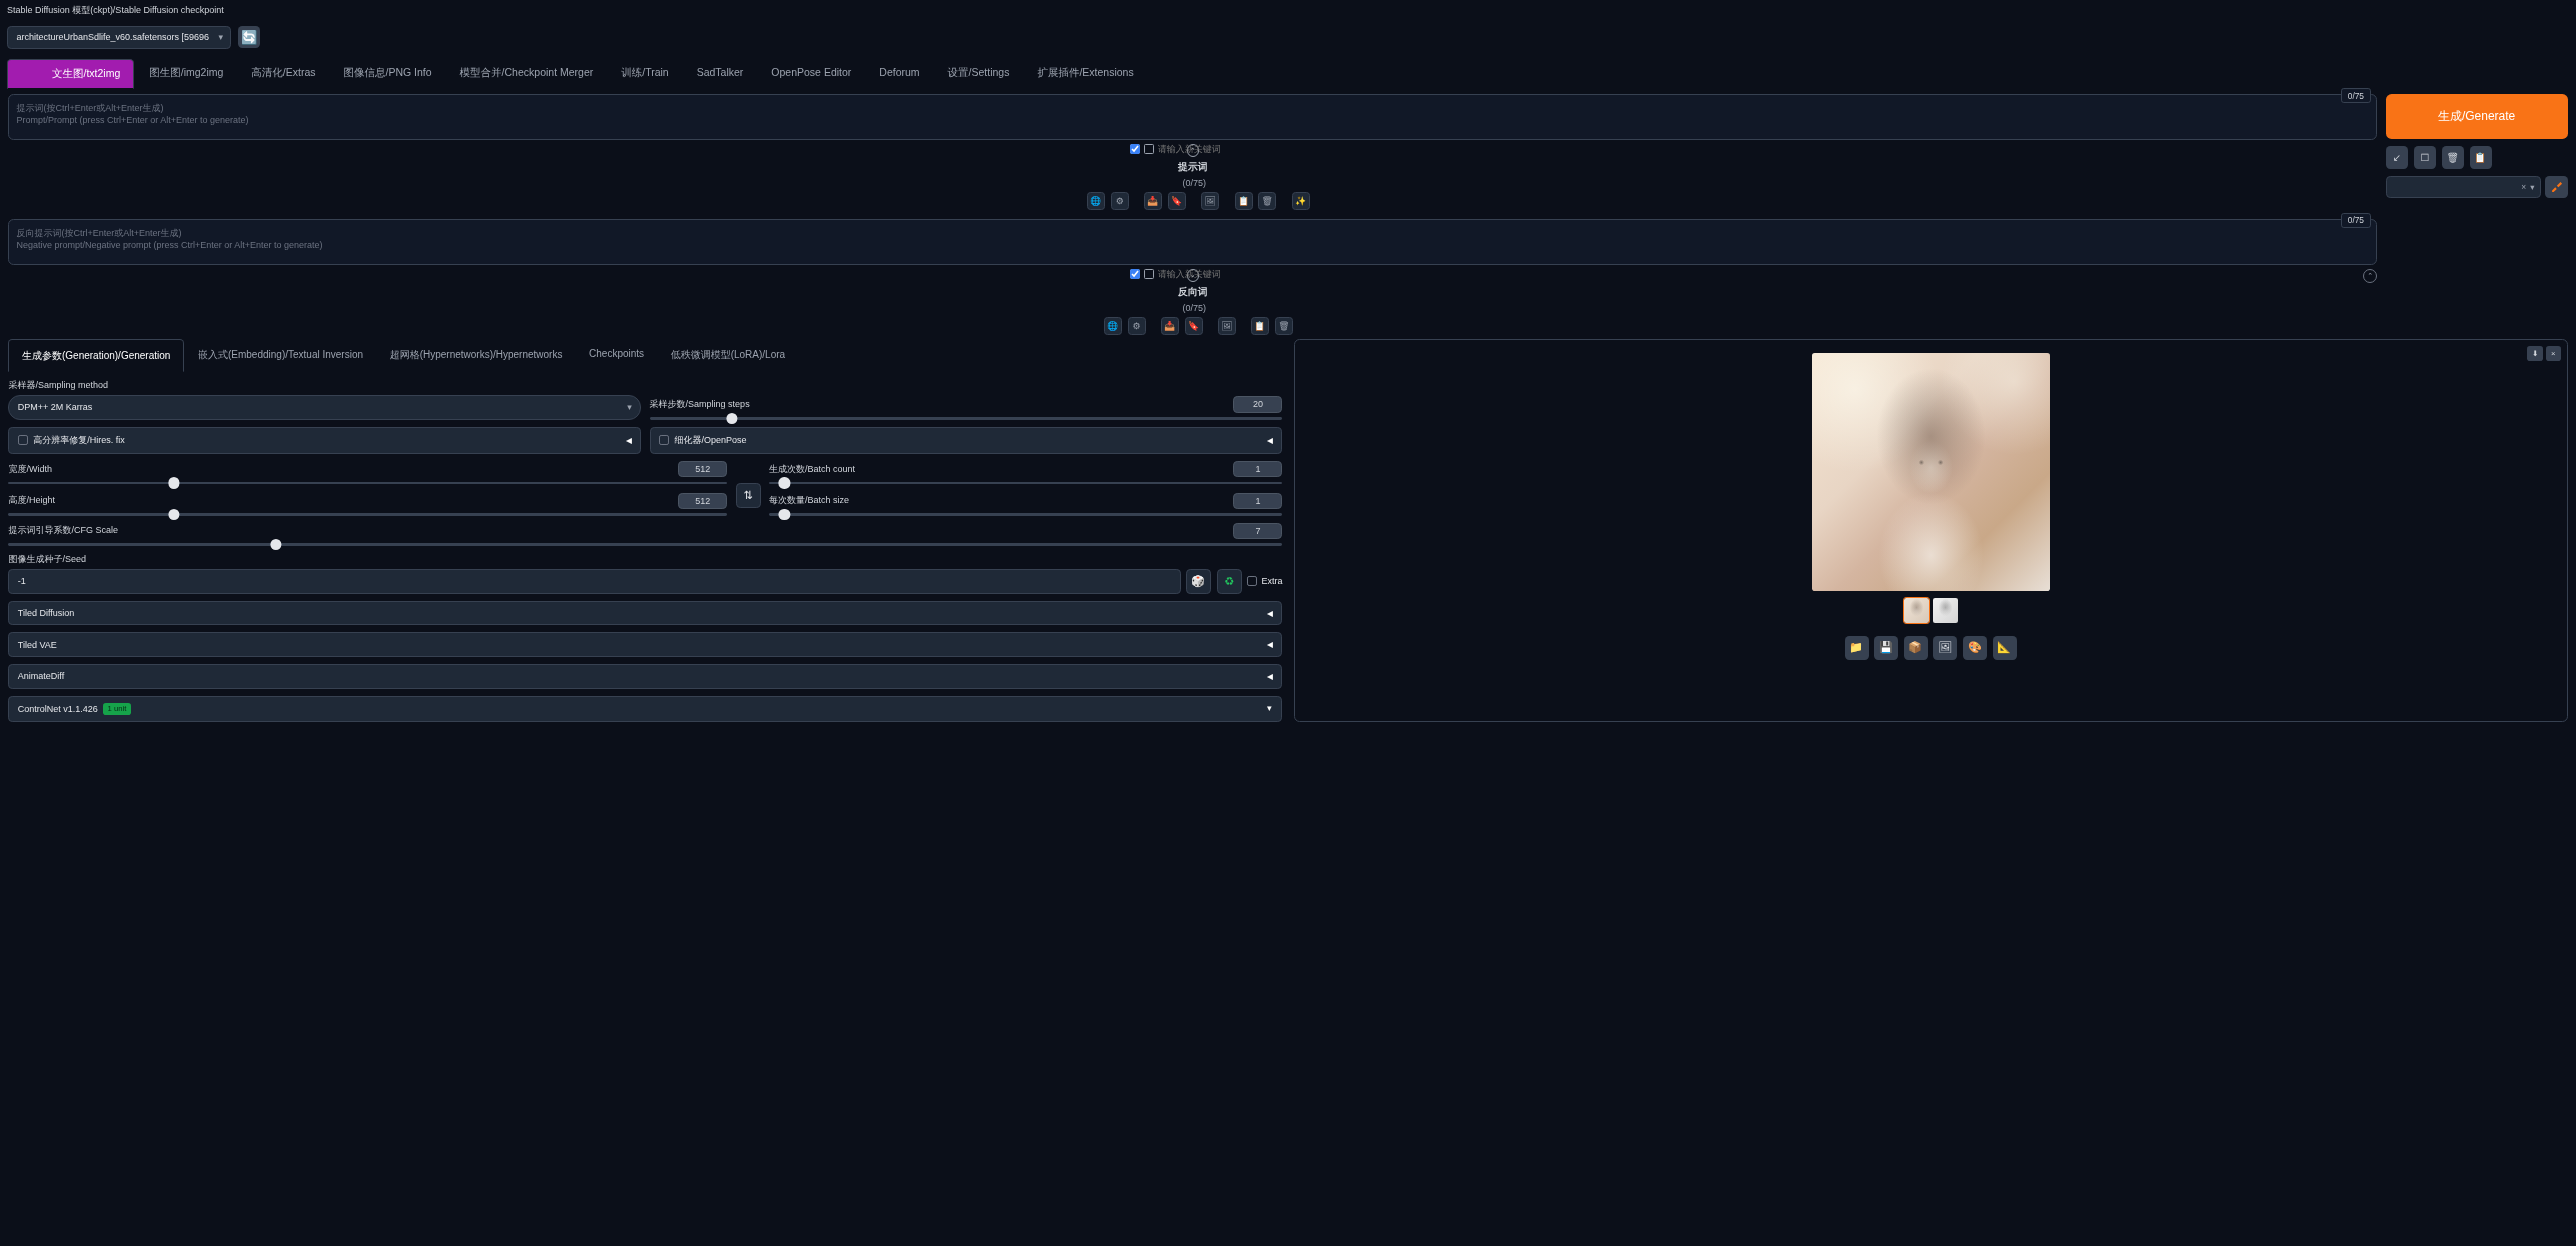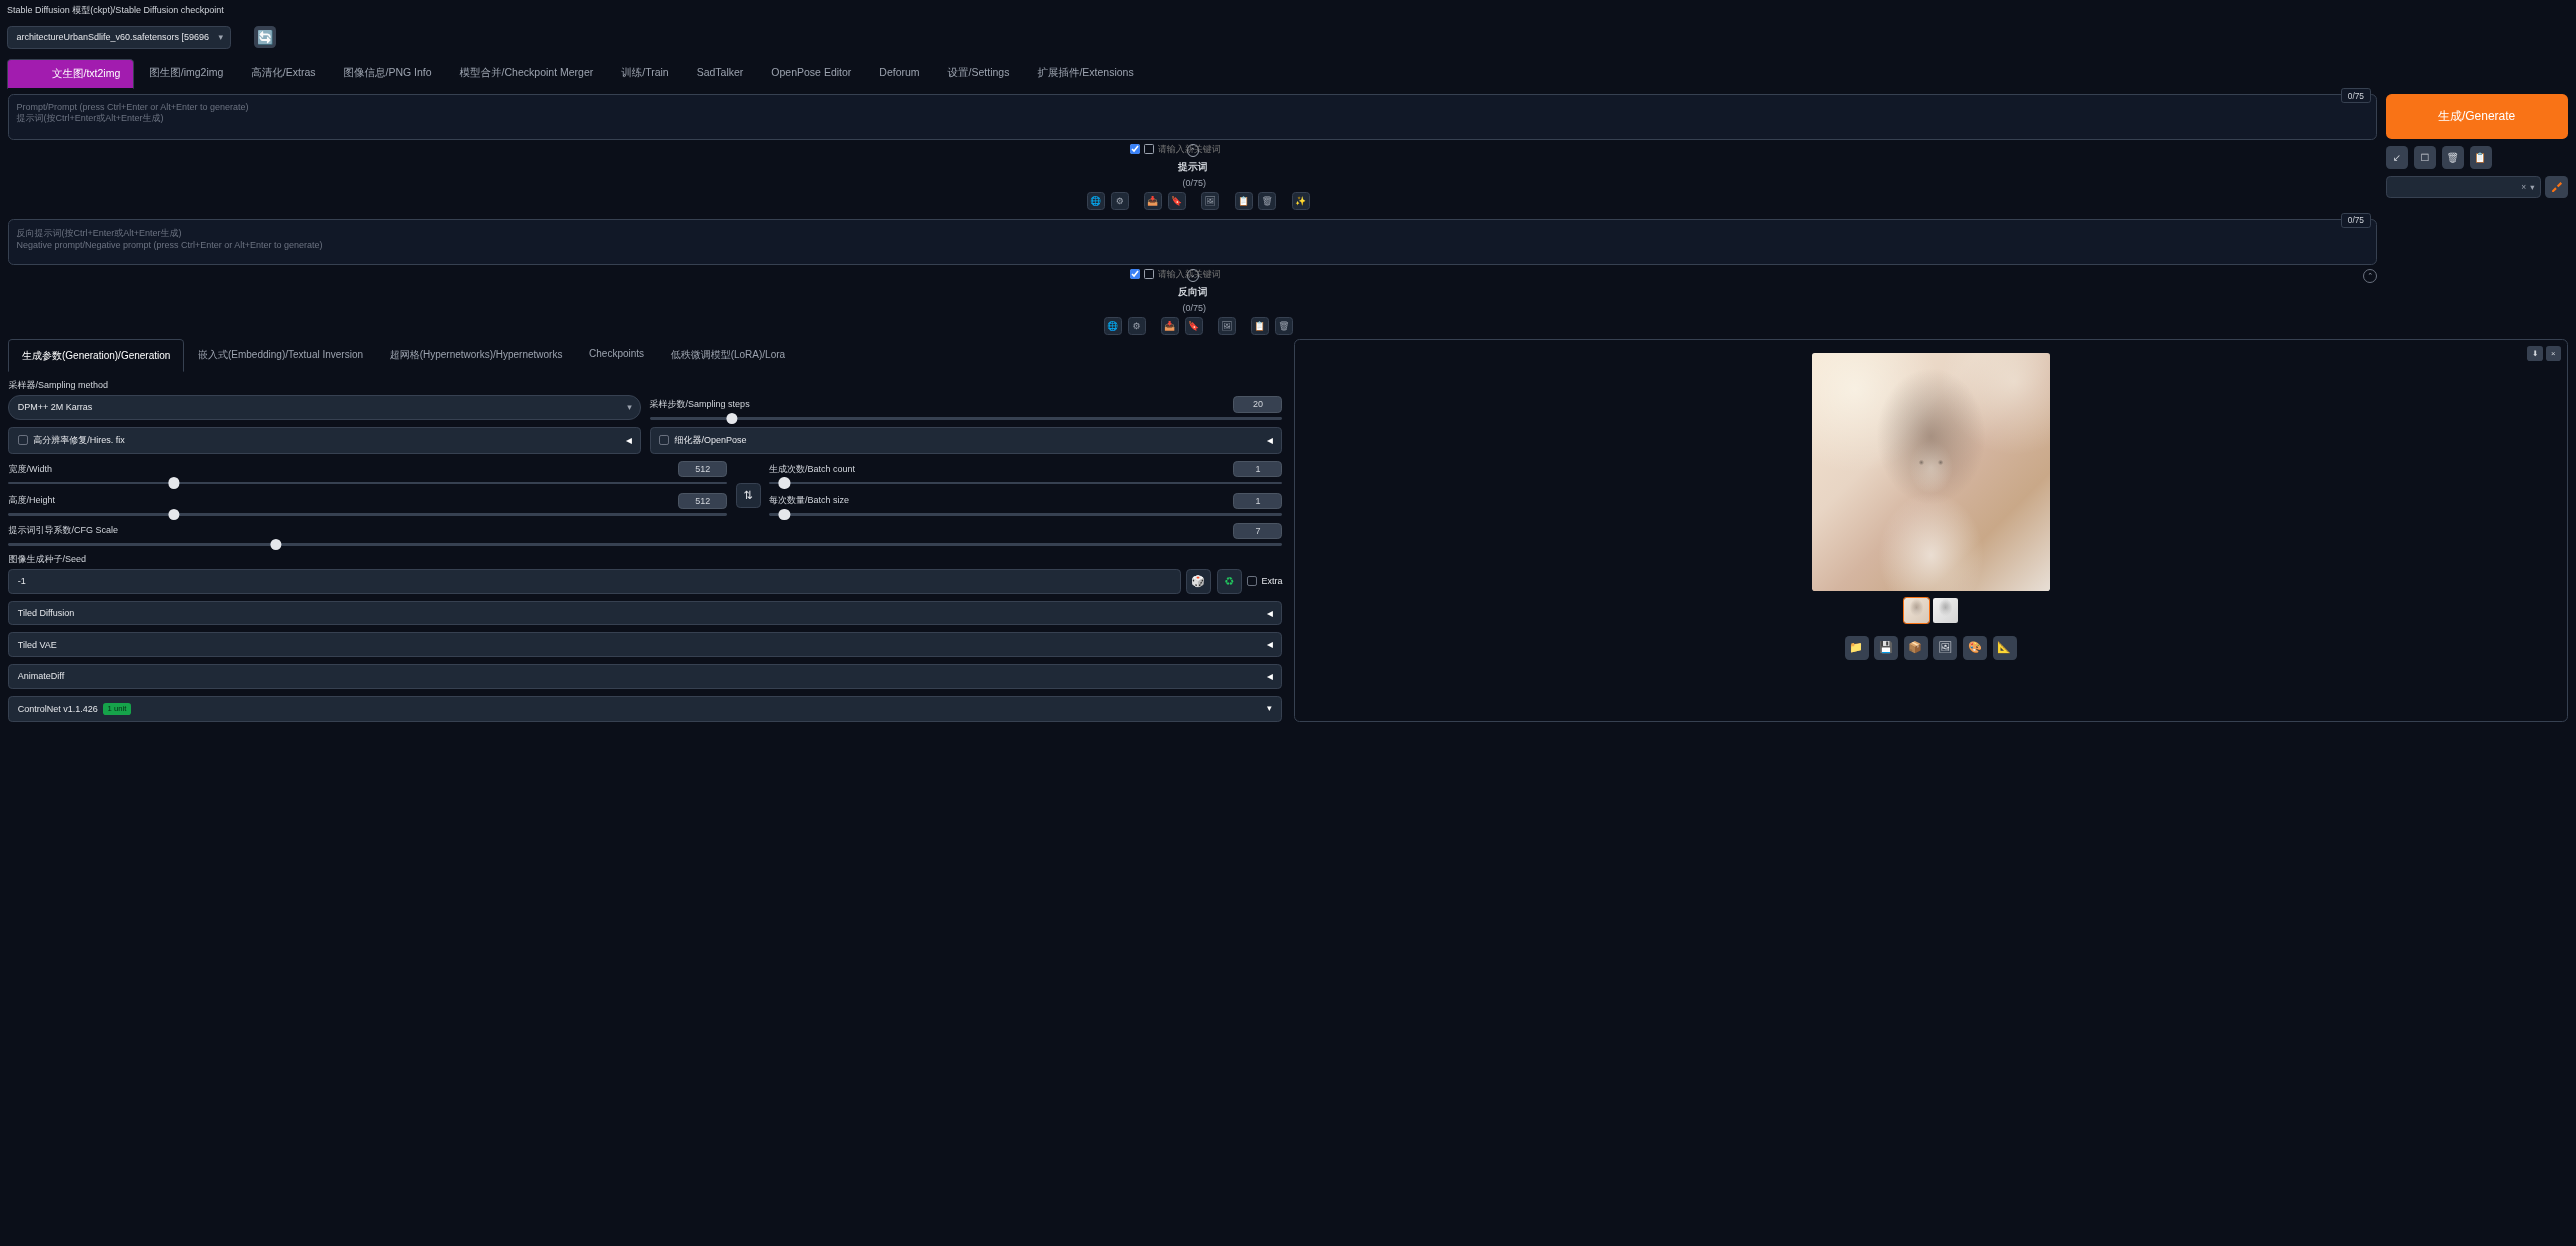--- a/index.html
+++ b/index.html
@@ -4,21 +4,21 @@
 <style>
 * { box-sizing: border-box; margin: 0; padding: 0; }
 body {
   background: #0b0f19;
   color: #e5e7eb;
   font-family: -apple-system, BlinkMacSystemFont, "Segoe UI", sans-serif;
   font-size: 9.8px;
   overflow-x: hidden;
 }
 .topbar { padding: 4.2px 7px; color: #d1d5db; font-size: 9px; }
-.checkpoint-row { display: flex; gap: 23px; padding: 4.2px 7px; align-items: center; }
+.checkpoint-row { display: flex; gap: 7px; padding: 4.2px 7px; align-items: center; }
 .select-box {
   background: #1f2937; border: 0.7px solid #374151; border-radius: 4.2px;
   padding: 5.6px 21px 5.6px 8.4px; color: #e5e7eb; position: relative; min-width: 182px;
   font-size: 9px; cursor: pointer;
 }
 .select-box::after { content: "▾"; position: absolute; right: 7px; color: #9ca3af; }
 .icon-btn {
   background: #374151; border: none; border-radius: 4.2px; width: 22.4px; height: 22.4px;
   display: flex; align-items: center; justify-content: center; cursor: pointer;
   color: #c4b5fd;
@@ -211,22 +211,22 @@
   <div class="tab">OpenPose Editor</div>
   <div class="tab">Deforum</div>
   <div class="tab">设置/Settings</div>
   <div class="tab">扩展插件/Extensions</div>
 </div>
 
 <div class="main-grid">
   <div>
     <div class="prompt-area">
       <div class="token-badge">0/75</div>
+      <div>提示词(按Ctrl+Enter或Alt+Enter生成)</div>
       <div>Prompt/Prompt (press Ctrl+Enter or Alt+Enter to generate)</div>
-      <div>提示词(按Ctrl+Enter或Alt+Enter生成)</div>
     </div>
     <div class="prompt-toolbar" style="position:relative">
       <span class="chev-circle">⌃</span>
       <span class="pt-label">提示词</span>
       <span class="pt-count">(0/75)</span>
       <div class="pt-icons">
         <div class="pt-ib">🌐</div>
         <div class="pt-ib">⚙</div>
         <div style="width:4.2px"></div>
         <div class="pt-ib">📥</div>

